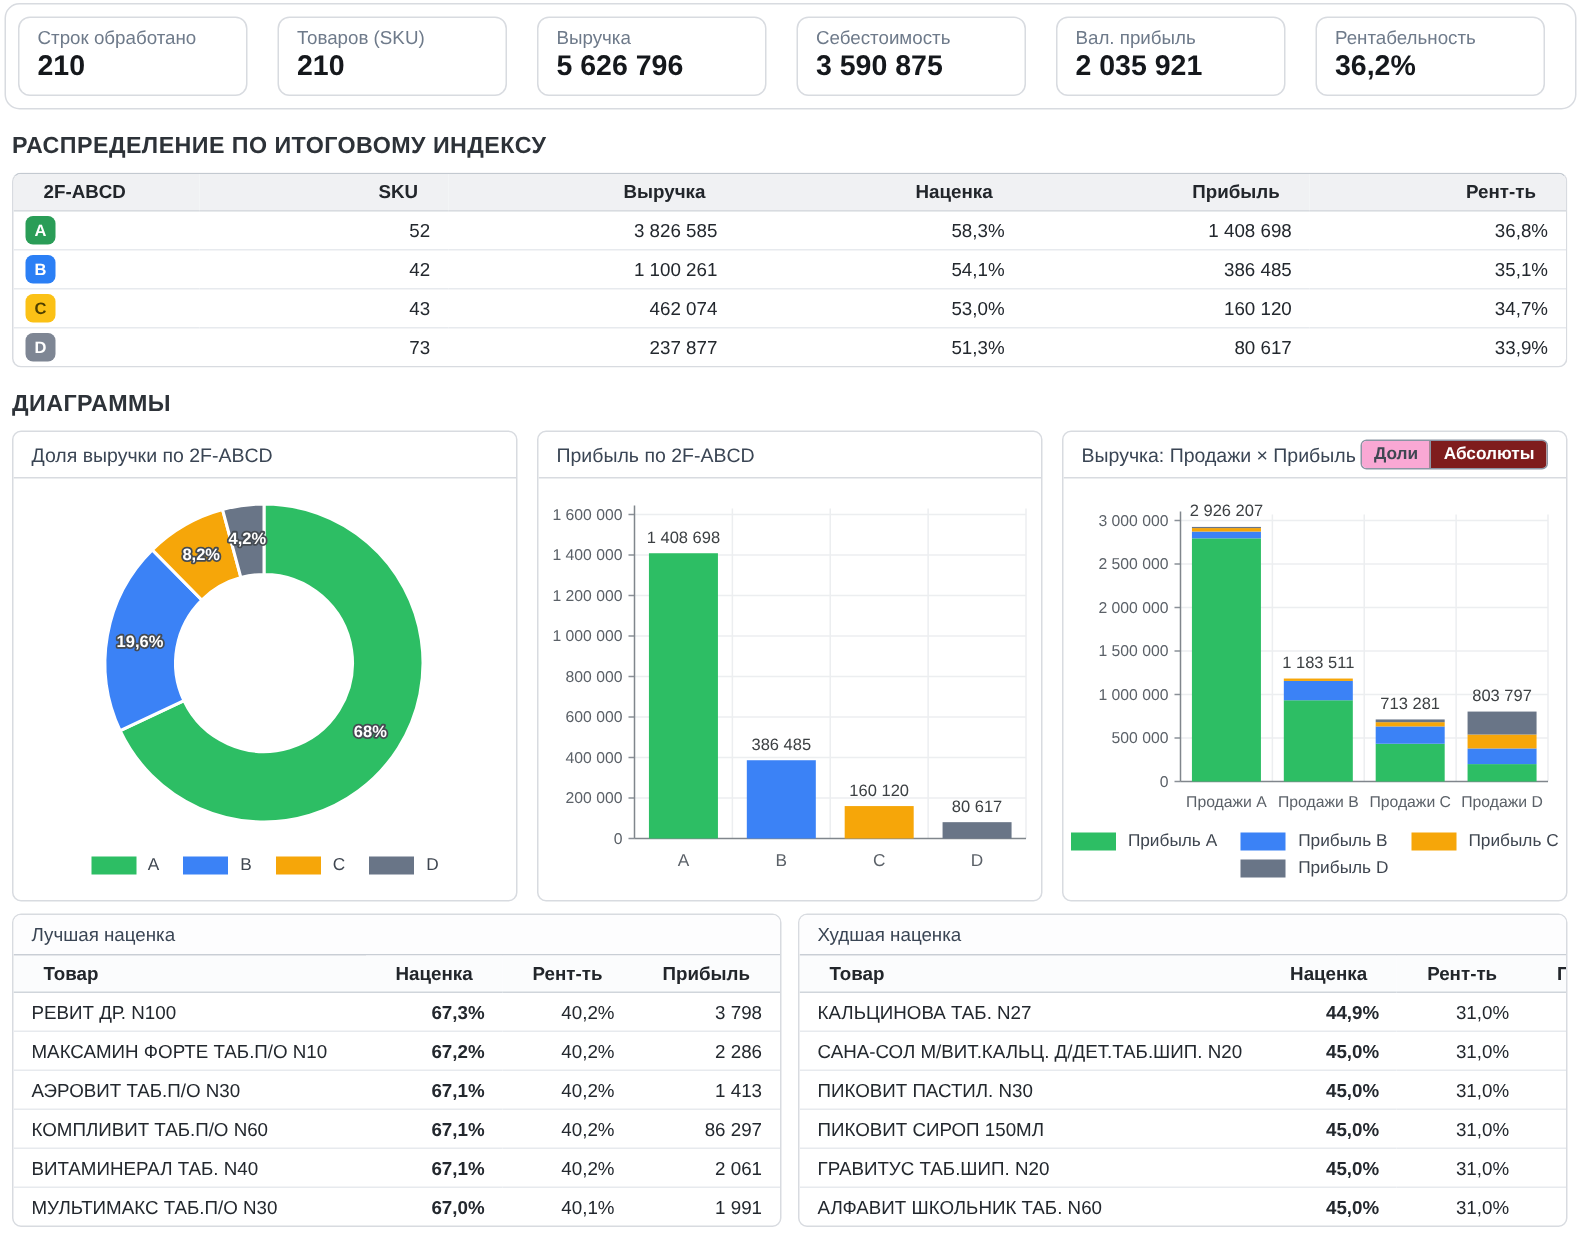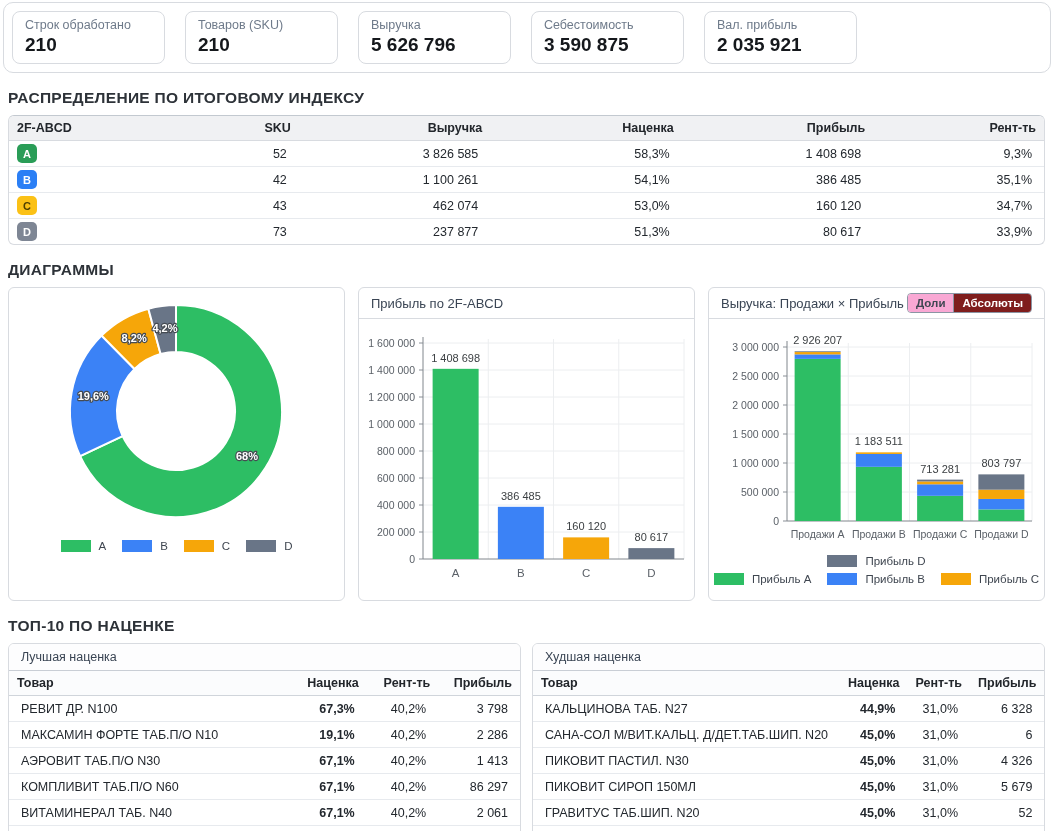--- a/index.html
+++ b/index.html
@@ -27,21 +27,21 @@
   .section-title{
     font-size:15.5px;font-weight:700;color:#2d3238;margin:16px 0 8px;
     letter-spacing:.3px;
   }
 
   
   .table-wrap{border:1px solid #d8dbe0;border-top-color:#c3c9d0;border-radius:6px;overflow:hidden;background:#fff;}
   table.data-table{width:100%;border-collapse:collapse;font-size:12.5px;}
   table.data-table th{
     background:#f0f1f3;font-weight:700;text-align:right;
-    padding:5px 8px;border-bottom:1px solid #d8dbe0;color:#22262b;white-space:nowrap;
+    padding:5px 20px;border-bottom:1px solid #d8dbe0;color:#22262b;white-space:nowrap;
   }
   table.data-table td{
     text-align:right;padding:4px 12px;border-top:1px solid #e7eaee;
     height:17px;white-space:nowrap;
   }
   table.data-table tr:first-child td{border-top:none;}
 
   
   .dist-table th:nth-child(1),.dist-table td:nth-child(1){width:12%;}
   .dist-table th:nth-child(2),.dist-table td:nth-child(2){width:16%;}
@@ -107,20 +107,24 @@
     <div class="kpi-label">Выручка</div>
     <div class="kpi-value">5 626 796</div>
   </div>
   <div class="kpi-card">
     <div class="kpi-label">Себестоимость</div>
     <div class="kpi-value">3 590 875</div>
   </div>
   <div class="kpi-card">
     <div class="kpi-label">Вал. прибыль</div>
     <div class="kpi-value">2 035 921</div>
+  </div>
+  <div class="kpi-card">
+    <div class="kpi-label">Рентабельность</div>
+    <div class="kpi-value">36,2%</div>
   </div>
 </div>
 
 <div class="content">
 
   <div class="section-title">РАСПРЕДЕЛЕНИЕ ПО ИТОГОВОМУ ИНДЕКСУ</div>
   <div class="table-wrap" id="distribution-table">
       <table class="data-table dist-table">
         <thead>
           <tr>
@@ -132,21 +136,21 @@
             <th>Рент-ть</th>
           </tr>
         </thead>
         <tbody>
           <tr>
             <td class="ta-l"><span class="badge" style="background: rgb(42, 157, 87); color: rgb(255, 255, 255);">A</span></td>
             <td>52</td>
             <td>3 826 585</td>
             <td>58,3%</td>
             <td>1 408 698</td>
-            <td>9,3%</td>
+            <td>36,8%</td>
           </tr>
           <tr>
             <td class="ta-l"><span class="badge" style="background: rgb(43, 127, 245); color: rgb(255, 255, 255);">B</span></td>
             <td>42</td>
             <td>1 100 261</td>
             <td>54,1%</td>
             <td>386 485</td>
             <td>35,1%</td>
           </tr>
           <tr>
@@ -166,20 +170,23 @@
             <td>33,9%</td>
           </tr>
         </tbody>
       </table>
     </div>
 
   <div class="section-title">ДИАГРАММЫ</div>
   <div class="charts-row">
 
     <div class="chart-card">
+      <div class="chart-card-header">
+        <span>Доля выручки по 2F-ABCD</span>
+      </div>
       <div class="chart-card-body" id="chart-donut"><svg width="335" height="244">
             <path d="M167 15 A106 106 0 1 1 71.08833243860195 166.13260490589772 L113.61520390450485 146.1209782023393 A59 59 0 1 0 167 62 Z" fill="#2dbe64" stroke="#fff" stroke-width="2"></path>
             <path d="M71.08833243860195 166.13260490589772 A106 106 0 0 1 92.51910320132201 45.57721821581573 L125.54365178186791 79.01939504465216 A59 59 0 0 0 113.61520390450485 146.1209782023393 Z" fill="#3b82f6" stroke="#fff" stroke-width="2"></path>
             <path d="M92.51910320132201 45.57721821581573 A106 106 0 0 1 139.35080033327094 18.66954628367297 L151.6103511288961 64.04248330883684 A59 59 0 0 0 125.54365178186791 79.01939504465216 Z" fill="#f6a609" stroke="#fff" stroke-width="2"></path>
             <path d="M139.35080033327094 18.66954628367297 A106 106 0 0 1 166.99999999999997 15 L166.99999999999997 62 A59 59 0 0 0 151.6103511288961 64.04248330883684 Z" fill="#697587" stroke="#fff" stroke-width="2"></path>
             <text x="237.92354574216927" y="170.0094507782357" font-family="Liberation Sans, sans-serif" text-anchor="middle" font-size="11" font-weight="bold" fill="#fff" stroke="#454b52" stroke-width="2.4" paint-order="stroke" stroke-linejoin="round">68%</text>
             <text x="84.29659589954676" y="110.29806304607678" font-family="Liberation Sans, sans-serif" text-anchor="middle" font-size="11" font-weight="bold" fill="#fff" stroke="#454b52" stroke-width="2.4" paint-order="stroke" stroke-linejoin="round">19,6%</text>
             <text x="125.15245115148272" y="52.166061102182866" font-family="Liberation Sans, sans-serif" text-anchor="middle" font-size="11" font-weight="bold" fill="#fff" stroke="#454b52" stroke-width="2.4" paint-order="stroke" stroke-linejoin="round">8,2%</text>
             <text x="155.94859383624828" y="41.73015899016144" font-family="Liberation Sans, sans-serif" text-anchor="middle" font-size="11" font-weight="bold" fill="#fff" stroke="#454b52" stroke-width="2.4" paint-order="stroke" stroke-linejoin="round">4,2%</text>
           </svg><div class="chart-legend">
@@ -310,44 +317,43 @@
             <text x="231.125" y="217" font-family="Liberation Sans, sans-serif" text-anchor="middle" font-size="10.5" fill="#5b6168">Продажи C</text>
             <rect x="269.375" y="188.4" width="46" height="11.6" fill="#2dbe64"></rect>
             <rect x="269.375" y="177.96" width="46" height="10.44" fill="#3b82f6"></rect>
             <rect x="269.375" y="168.68" width="46" height="9.28" fill="#f6a609"></rect>
             <rect x="269.375" y="153.379774" width="46" height="15.300226" fill="#697587"></rect>
             <text x="292.375" y="146.379774" font-family="Liberation Sans, sans-serif" text-anchor="middle" font-size="11" fill="#3c4043">803 797</text>
             <text x="292.375" y="217" font-family="Liberation Sans, sans-serif" text-anchor="middle" font-size="10.5" fill="#5b6168">Продажи D</text>
           </svg><div class="chart-legend">
             <div class="legend-row">
               <span class="legend-item">
+                <span class="legend-swatch" style="background: rgb(45, 190, 100);"></span>
+                <span>Прибыль A</span>
+              </span>
+              <span class="legend-item">
+                <span class="legend-swatch" style="background: rgb(59, 130, 246);"></span>
+                <span>Прибыль B</span>
+              </span>
+              <span class="legend-item">
+                <span class="legend-swatch" style="background: rgb(246, 166, 9);"></span>
+                <span>Прибыль C</span>
+              </span>
+            </div>
+            <div class="legend-row">
+              <span class="legend-item">
                 <span class="legend-swatch" style="background: rgb(105, 117, 135);"></span>
                 <span>Прибыль D</span>
               </span>
             </div>
-            <div class="legend-row">
-              <span class="legend-item">
-                <span class="legend-swatch" style="background: rgb(45, 190, 100);"></span>
-                <span>Прибыль A</span>
-              </span>
-              <span class="legend-item">
-                <span class="legend-swatch" style="background: rgb(59, 130, 246);"></span>
-                <span>Прибыль B</span>
-              </span>
-              <span class="legend-item">
-                <span class="legend-swatch" style="background: rgb(246, 166, 9);"></span>
-                <span>Прибыль C</span>
-              </span>
-            </div>
           </div></div>
     </div>
 
   </div>
 
-  <div class="section-title">ТОП-10 ПО НАЦЕНКЕ</div>
   <div class="top10-row">
     <div class="top10-card">
       <div class="top10-card-header">Лучшая наценка</div>
       <div id="best-table">
           <table class="data-table t10">
             <thead>
               <tr>
                 <th class="ta-l">Товар</th>
                 <th>Наценка</th>
                 <th>Рент-ть</th>
@@ -356,21 +362,21 @@
             </thead>
             <tbody>
               <tr>
                 <td class="ta-l">РЕВИТ ДР. N100</td>
                 <td class="bold">67,3%</td>
                 <td>40,2%</td>
                 <td>3 798</td>
               </tr>
               <tr>
                 <td class="ta-l">МАКСАМИН ФОРТЕ ТАБ.П/О N10</td>
-                <td class="bold">19,1%</td>
+                <td class="bold">67,2%</td>
                 <td>40,2%</td>
                 <td>2 286</td>
               </tr>
               <tr>
                 <td class="ta-l">АЭРОВИТ ТАБ.П/О N30</td>
                 <td class="bold">67,1%</td>
                 <td>40,2%</td>
                 <td>1 413</td>
               </tr>
               <tr>

